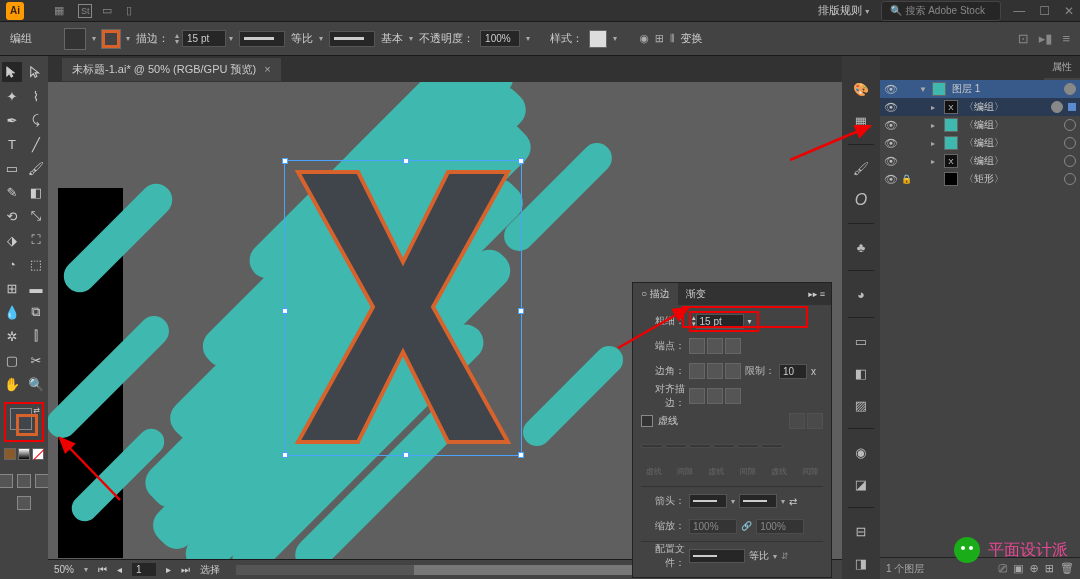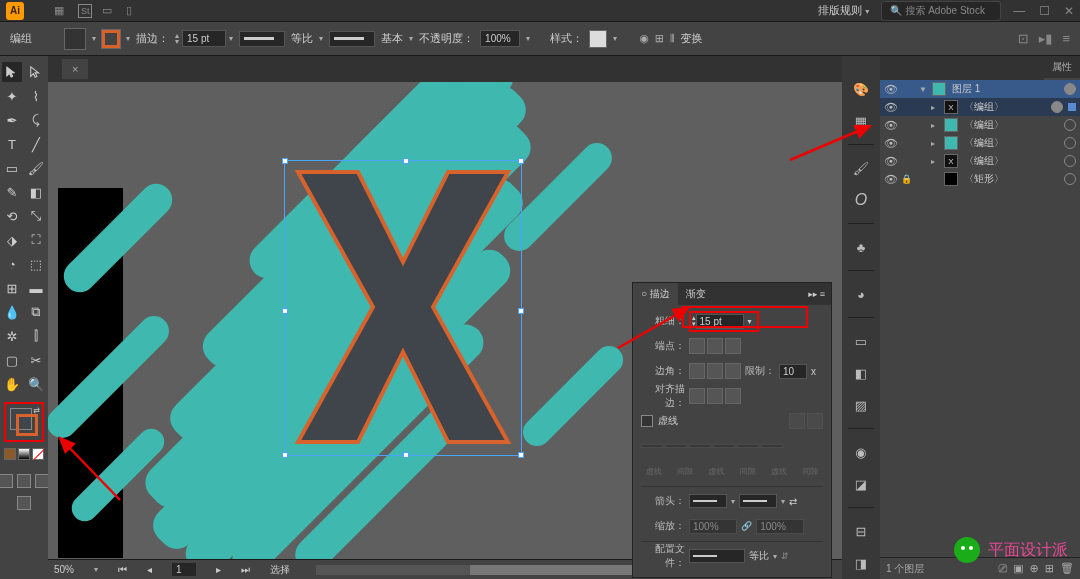--- a/index.html
+++ b/index.html
@@ -61,21 +61,21 @@
     .black-rect { position: absolute; left: 10px; top: 106px; width: 65px; height: 370px; background: #000; }
     .artwork { position: absolute; left: 40px; top: -20px; width: 580px; height: 540px; }
     .teal-shapes { position: absolute; inset: 0; }
     .diag { position: absolute; background: #3fb8af; border-radius: 18px; transform: rotate(-45deg); }
     .x-letter { position: absolute; left: 200px; top: 100px; width: 230px; height: 290px; }
     .x-svg path { fill: #3f454b; stroke: #d8622b; stroke-width: 4; }
     .sel-box { position: absolute; left: 196px; top: 98px; width: 238px; height: 296px; border: 1px solid #4aa3ff; pointer-events: none; }
     .sel-handle { position: absolute; width: 6px; height: 6px; background: #fff; border: 1px solid #4aa3ff; }
     
     
-    .statusbar { height: 20px; background: #434343; display: flex; align-items: center; padding: 0 6px; gap: 20px; font-size: 10px; border-top: 1px solid #1a1a1a; }
+    .statusbar { height: 20px; background: #434343; display: flex; align-items: center; padding: 0 6px; gap: 10px; font-size: 10px; border-top: 1px solid #1a1a1a; }
     .scrollbar-h { flex: 1; height: 10px; background: #555; margin: 0 6px; position: relative; }
     .scrollbar-h::before { content: ""; position: absolute; left: 30%; width: 40%; height: 100%; background: #777; }
     
     
     .stroke-panel { position: absolute; left: 632px; top: 282px; width: 200px; background: #434343; border: 1px solid #222; font-size: 10px; color: #ccc; }
     .sp-tabs { display: flex; background: #323232; height: 22px; align-items: center; }
     .sp-tab { padding: 4px 8px; font-size: 10px; }
     .sp-tab.active { background: #434343; }
     .sp-collapse { margin-left: auto; padding: 0 6px; font-size: 9px; }
     .sp-body { padding: 6px 8px; }
@@ -245,20 +245,21 @@
       <span></span>
     </div>
     <div class="screen-modes" style="margin-top:8px">
       <span></span>
     </div>
   </div>
 
   <div class="workspace">
     <div class="tabbar">
       <div class="tab">
+        <span>未标题-1.ai* @ 50% (RGB/GPU 预览)</span>
         <span class="tab-close">×</span>
       </div>
     </div>
     <div class="canvas-area">
       <div class="black-rect"></div>
       <div class="artwork">
         <div class="teal-shapes">
           <div class="diag" style="left:240px;top:40px;width:160px;height:36px"></div>
           <div class="diag" style="left:120px;top:80px;width:320px;height:36px"></div>
           <div class="diag" style="left:60px;top:130px;width:420px;height:40px"></div>

